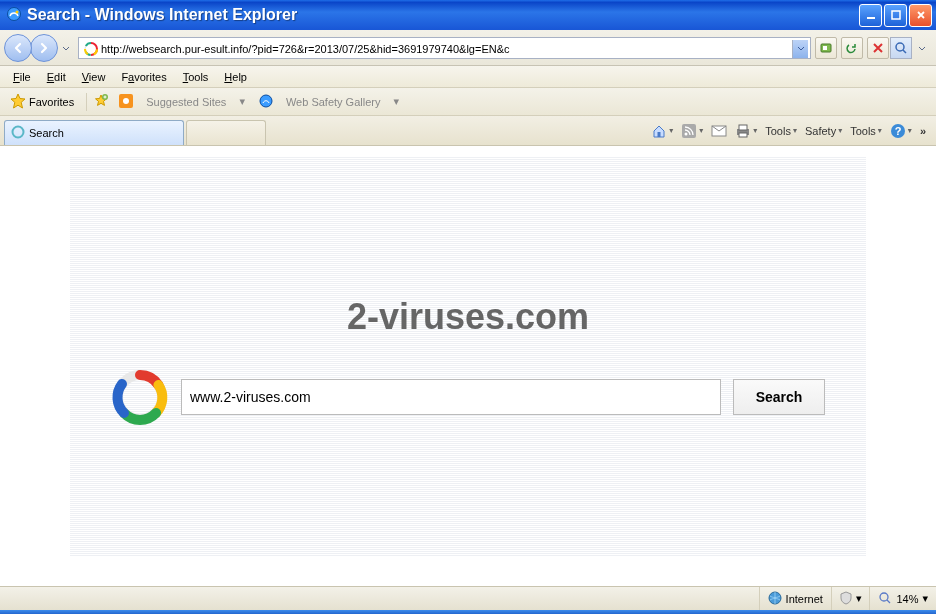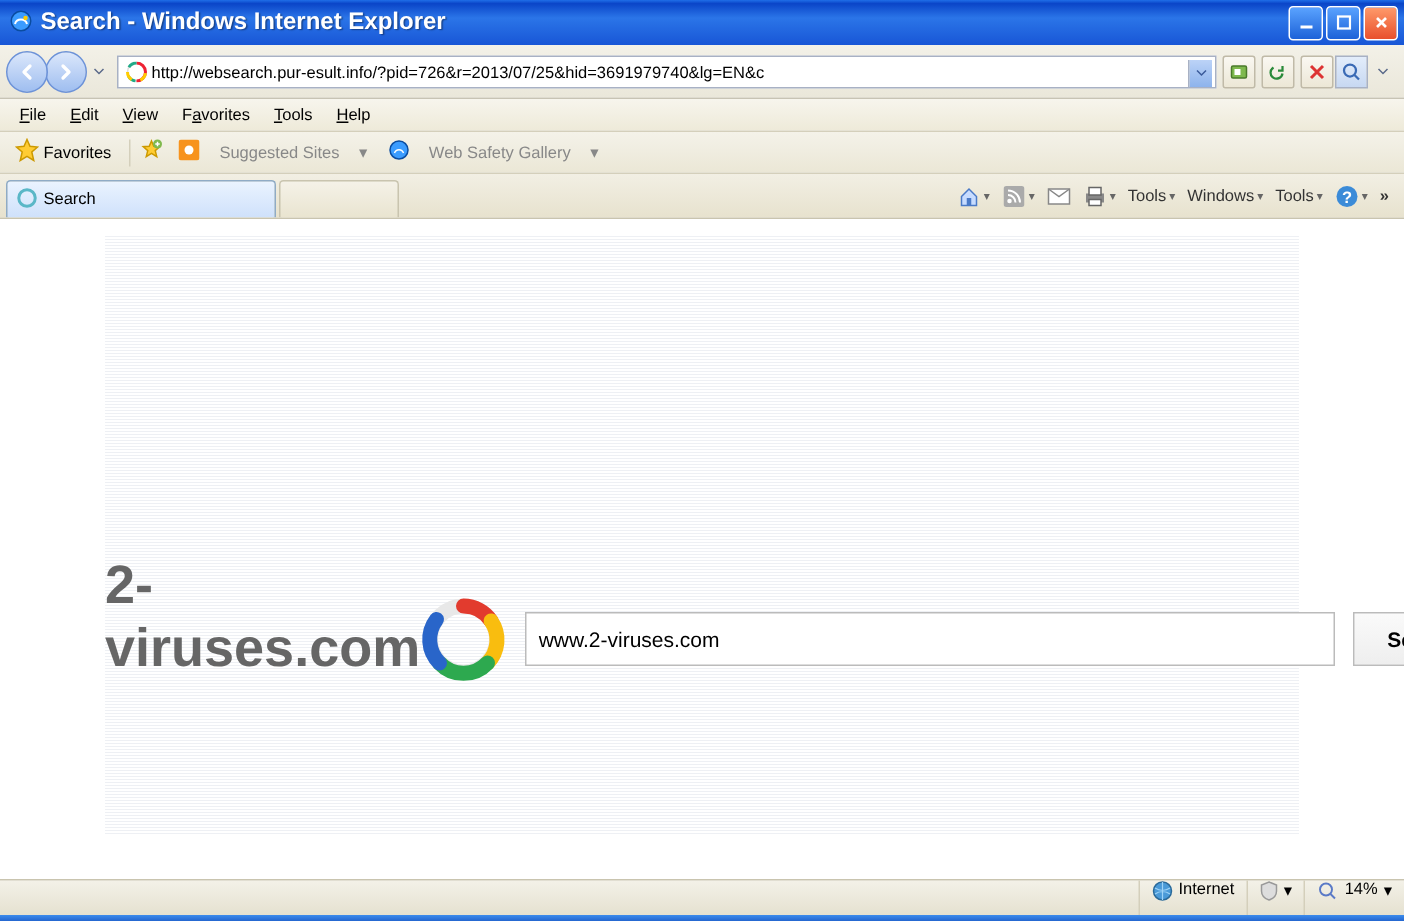--- a/index.html
+++ b/index.html
@@ -47,31 +47,31 @@
 .tab .label { flex:1; font-size:11px; }
 .tab-blank { width:80px; height:25px; border:1px solid #c9c4af; border-bottom:0; border-radius:3px 3px 0 0; background:linear-gradient(#f5f2e8,#e9e4d0); margin-left:2px; }
 .tabbar .spacer { flex:1; }
 .toolbar-right { display:flex; align-items:center; gap:8px; height:100%; padding:0 6px; }
 .tool-item { display:flex; align-items:center; gap:2px; color:#333; cursor:default; }
 .tool-item .arrow { font-size:8px; color:#666; }
 .ico16 { width:16px; height:16px; display:flex; align-items:center; justify-content:center; }
 
 
 .content { position:relative; height:440px; overflow:auto; background:#fff; }
-.page-wrap { margin:10px 70px; height:400px; background:repeating-linear-gradient(0deg,#eef0f4,#eef0f4 1px,#fff 1px,#fff 2px),repeating-linear-gradient(90deg,#eef0f4,#eef0f4 1px,transparent 1px,transparent 2px); background-size:2px 2px; display:flex; flex-direction:row; align-items:center; padding-top:140px; }
+.page-wrap { margin:10px 70px; height:400px; background:repeating-linear-gradient(0deg,#eef0f4,#eef0f4 1px,#fff 1px,#fff 2px),repeating-linear-gradient(90deg,#eef0f4,#eef0f4 1px,transparent 1px,transparent 2px); background-size:2px 2px; display:flex; flex-direction:column; align-items:center; padding-top:140px; }
 .brand-title { font-size:36px; font-weight:bold; color:#666; font-family:Arial,sans-serif; margin-bottom:30px; }
 .search-row { display:flex; align-items:center; gap:12px; }
 .ring { width:58px; height:58px; }
 .search-field { width:540px; height:36px; border:1px solid #bbb; background:#fff; padding:0 8px; font-size:14px; outline:0; }
 .search-btn { width:92px; height:36px; border:1px solid #bbb; background:linear-gradient(#fafafa,#eee); font-weight:bold; font-size:14px; }
 
 
 .statusbar { height:24px; background:linear-gradient(#f3f1e8,#e5e1d0); border-top:1px solid #c9c4af; display:flex; align-items:center; font-size:11px; }
 .statusbar .spacer { flex:1; }
-.statusbar .seg { display:flex; align-items:flex-start; gap:4px; padding:0 8px; border-left:1px solid #d4cfbb; height:100%; }
+.statusbar .seg { display:flex; align-items:center; gap:4px; padding:0 8px; border-left:1px solid #d4cfbb; height:100%; }
 
 
 .taskbar { height:4px; background:linear-gradient(#3c8cec,#2466cf); }
 </style>
 </head>
 <body>
 
 <div class="titlebar">
   <span class="ie-icon">
     <svg width="16" height="16" viewBox="0 0 16 16">
@@ -245,21 +245,21 @@
             <rect x="4" y="9" width="8" height="4" fill="#fff" stroke="#666"></rect>
           </svg>
         </span>
         <span class="arrow">▾</span>
       </div>
     <div class="tool-item">
         <span>Tools</span>
         <span class="arrow">▾</span>
       </div>
     <div class="tool-item">
-        <span>Windows</span>
+        <span>Safety</span>
         <span class="arrow">▾</span>
       </div>
     <div class="tool-item">
         <span>Tools</span>
         <span class="arrow">▾</span>
       </div>
     <div class="tool-item">
         <span class="ico16">
           <svg width="16" height="16">
             <circle cx="8" cy="8" r="7" fill="#3b8bd8"></circle>

